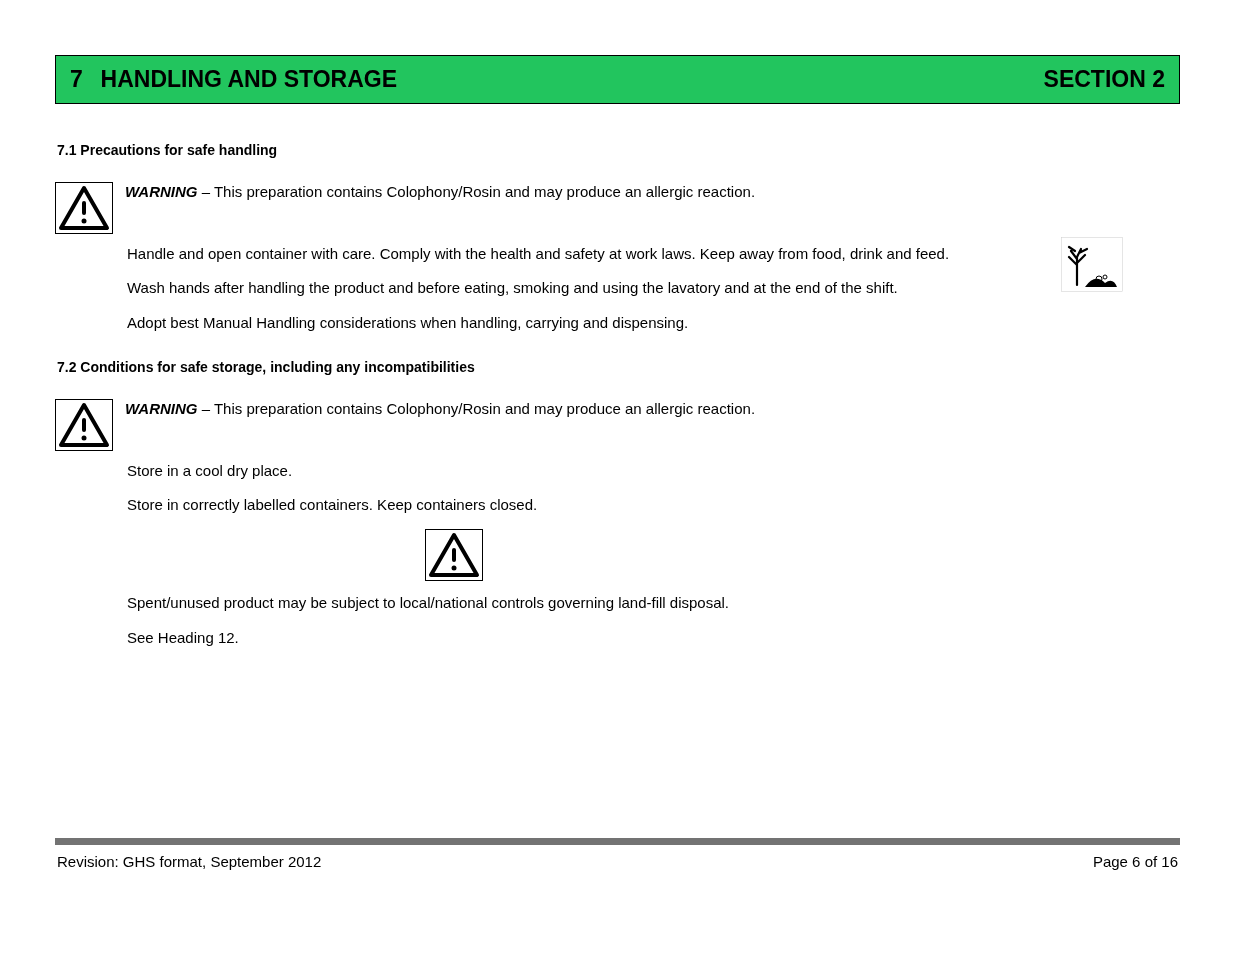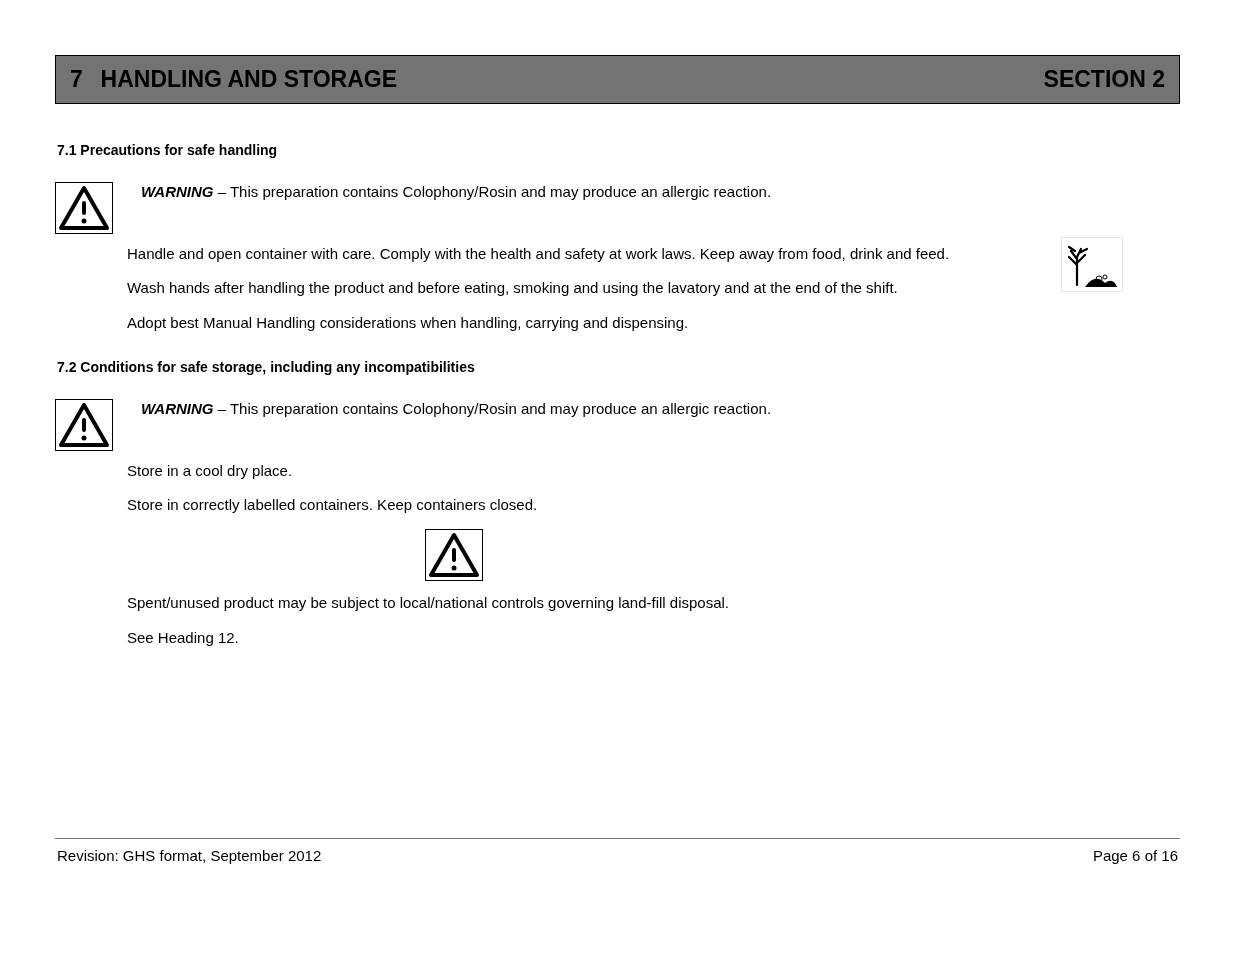--- a/index.html
+++ b/index.html
@@ -9,21 +9,21 @@
     font-family: Arial, Helvetica, sans-serif;
     color: #000;
   }
   .page {
     width: 1235px;
     padding: 55px 55px 0 55px;
     position: relative;
   }
   .section-header {
     border: 1px solid #000;
-    background: #737373;
+    background: #22c55e;
     padding: 10px 14px;
     margin-bottom: 38px;
     display: flex;
     justify-content: space-between;
     align-items: baseline;
     font-weight: bold;
   }
   .section-header .num {
     font-size: 23px;
   }
@@ -45,21 +45,21 @@
   }
   .par.indent {
     padding-left: 72px;
   }
   .par.indent2 {
     padding-left: 72px;
   }
   .warning-block {
     display: flex;
     align-items: flex-start;
-    gap: 28px;
+    gap: 12px;
     margin: 18px 0 10px 0;
   }
   .warning-block .icon-box {
     flex: 0 0 58px;
   }
   .warning-block .text {
     flex: 1;
     font-size: 15px;
     line-height: 1.35;
   }
@@ -79,21 +79,21 @@
     position: absolute;
     right: 112px;
     top: 237px;
     width: 62px;
     height: 55px;
   }
   .icon-box svg {
     display: block;
   }
   .footer {
-    border-top: 1px solid #737373;
+    border-top: 7px solid #737373;
     margin-top: 190px;
     padding: 8px 2px 0 2px;
     display: flex;
     justify-content: space-between;
     font-size: 15px;
   }
   .footer .left, .footer .right { white-space: pre; }
 </style>
 </head>
 <body>

